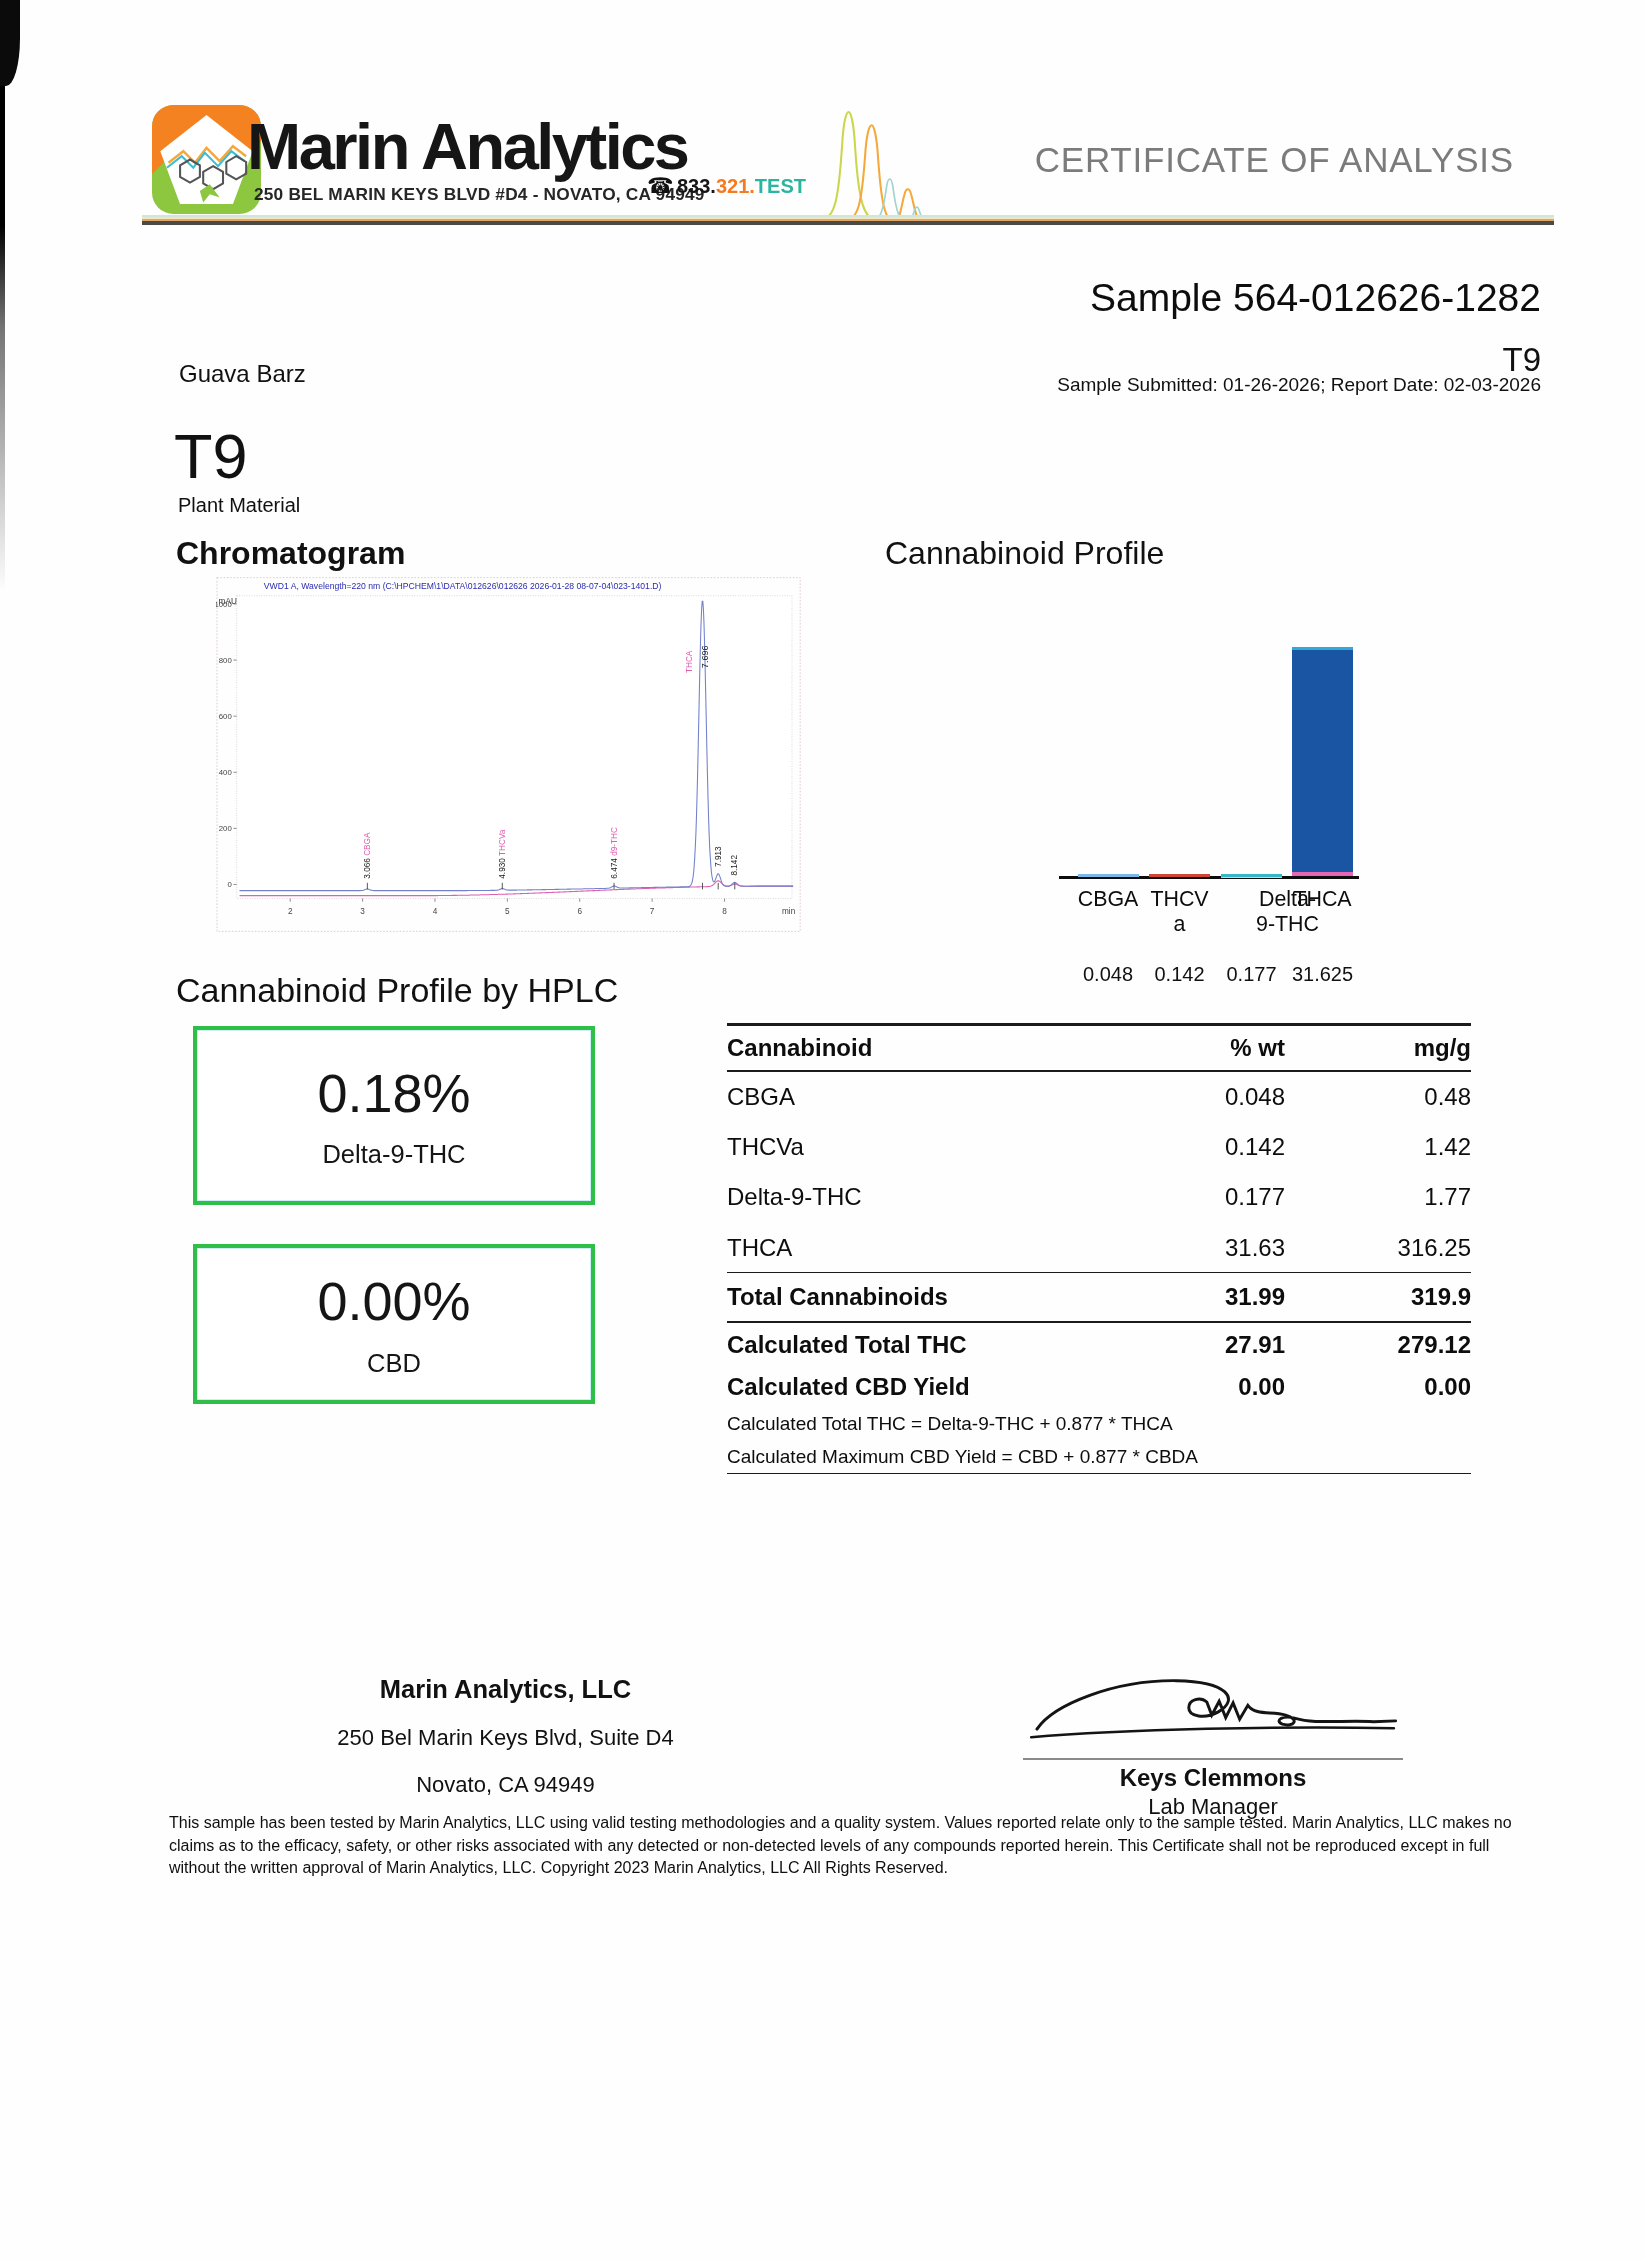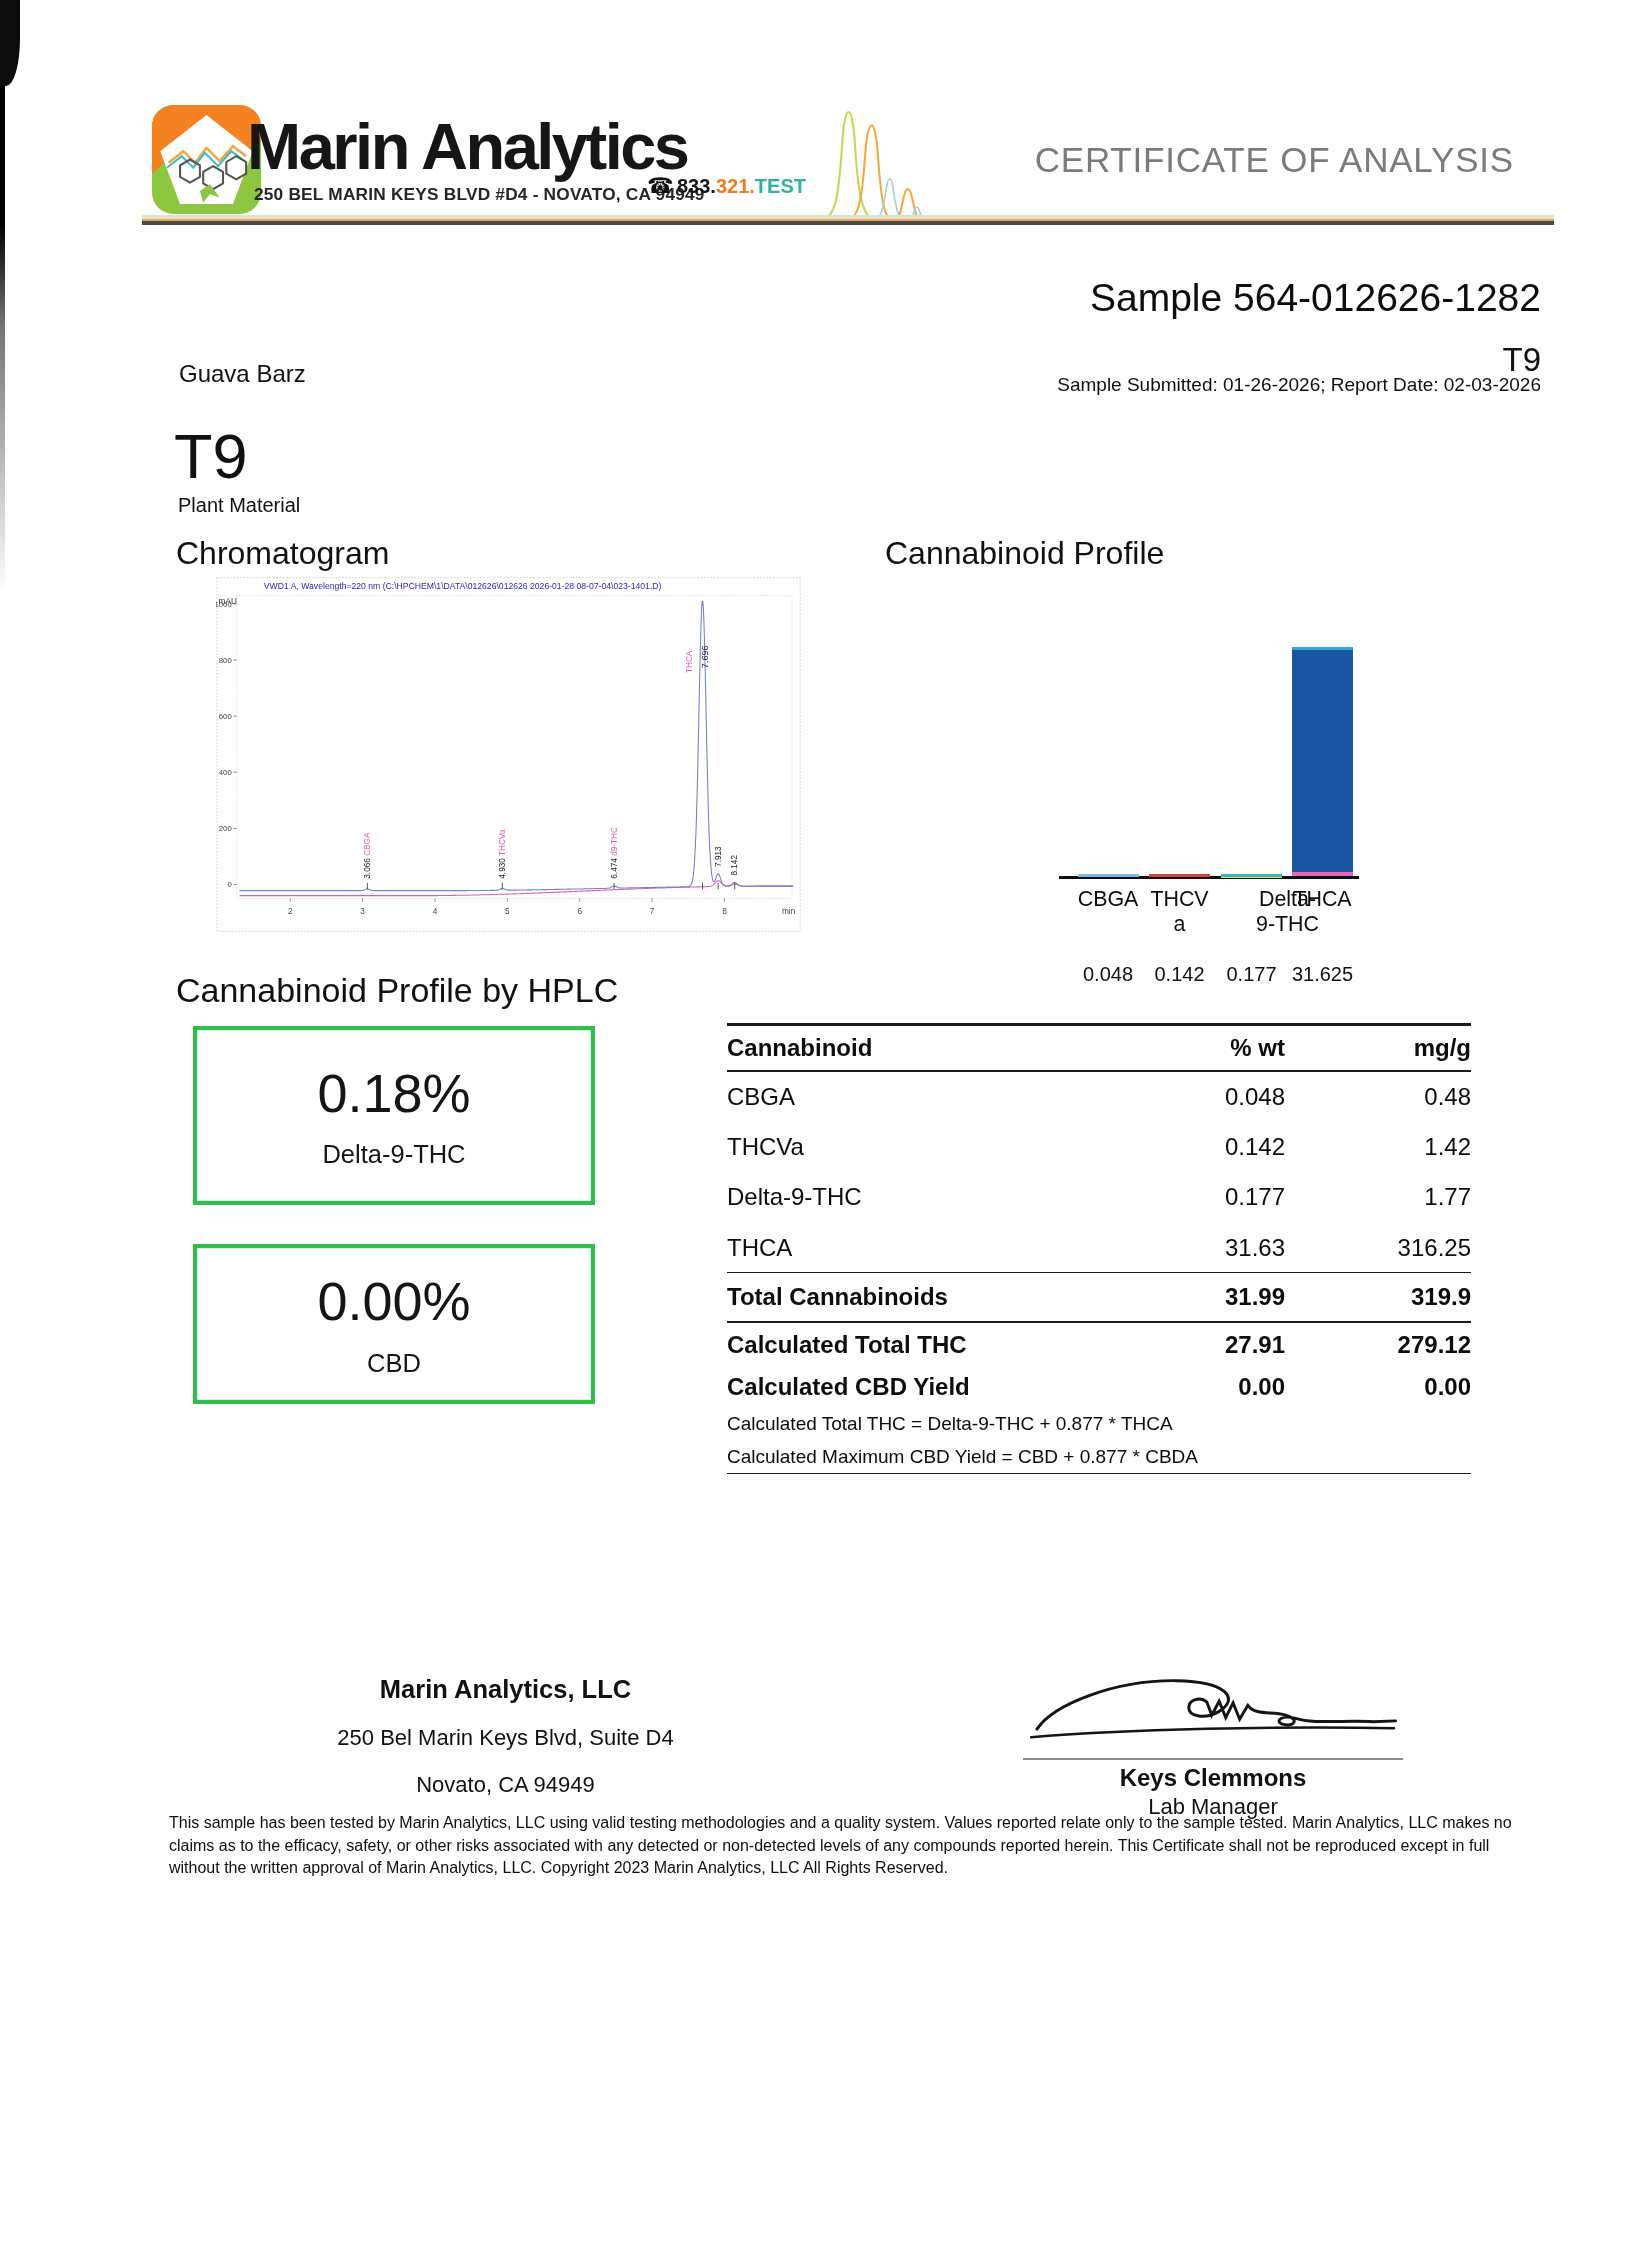--- a/index.html
+++ b/index.html
@@ -45,21 +45,21 @@
     font-size:39px; color:#0d0d0d; }
   .sample-code { position:absolute; left:823px; top:341px; width:718px; text-align:right;
     font-size:33px; }
   .product-name { position:absolute; left:179px; top:360px; font-size:24px; }
   .submitted-line { position:absolute; left:823px; top:374px; width:718px; text-align:right;
     font-size:19px; }
   .sample-name-large { position:absolute; left:174px; top:420px; font-size:63px; font-weight:400; }
   .sample-material { position:absolute; left:178px; top:494px; font-size:20px; }
 
   
-  .h-chrom { position:absolute; left:176px; top:535px; font-size:32px; font-weight:400; }
+  .h-chrom { position:absolute; left:176px; top:535px; font-size:32px; font-weight:700; }
   .h-profile { position:absolute; left:885px; top:535px; font-size:32px; font-weight:400; }
   .h-hplc { position:absolute; left:176px; top:971px; font-size:34px; font-weight:400; }
 
   .chrom-wrap { position:absolute; left:216px; top:576px; }
 
   
   .bar-chart { position:absolute; left:1057px; top:640px; width:313px; height:362px; }
   .bar-axis { position:absolute; left:1.6px; top:236px; width:300px; height:2.5px; background:#0d0d0d; }
   .bar-col { position:absolute; }
   .bar-stripe { width:61px; }

